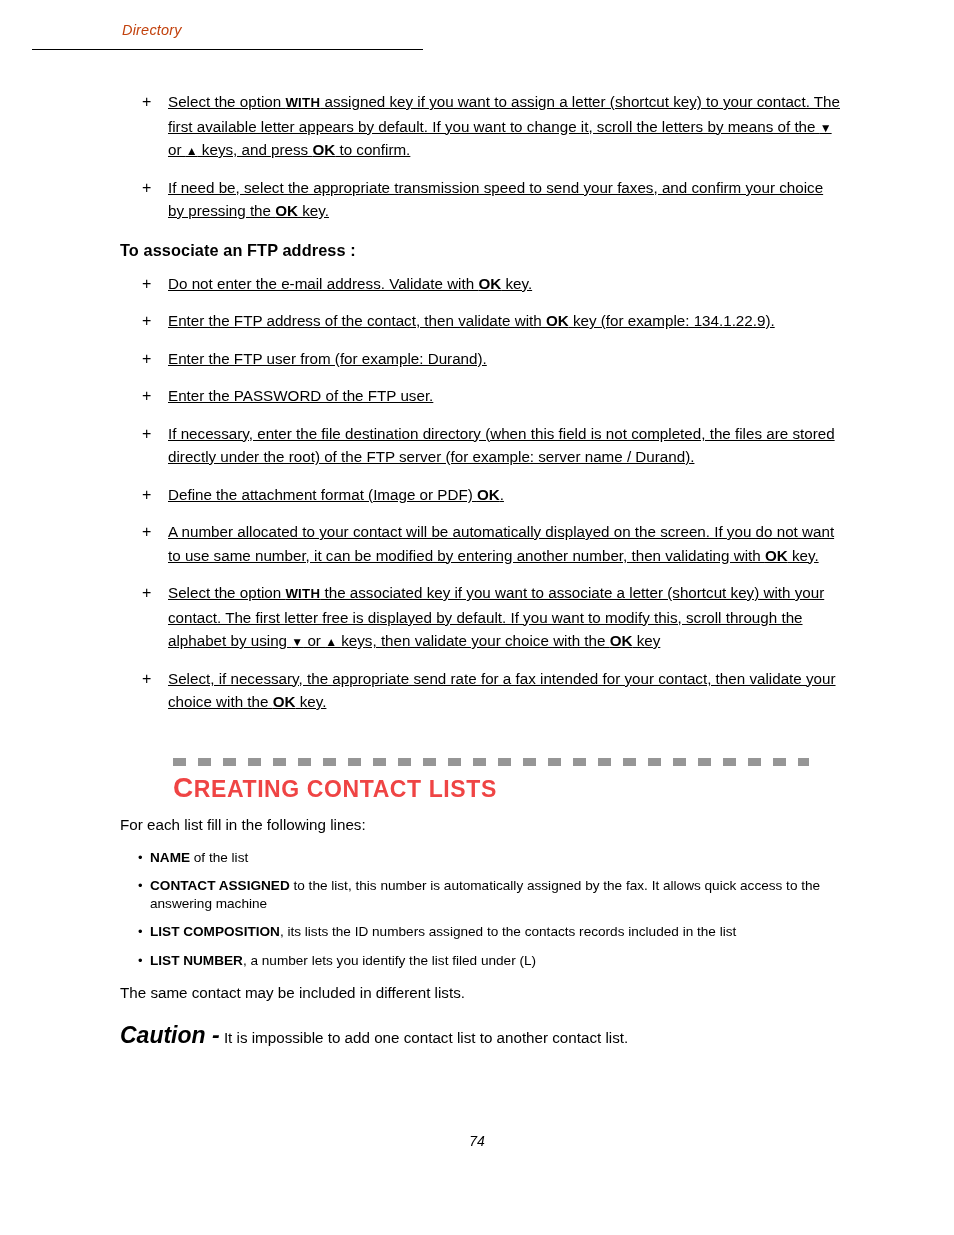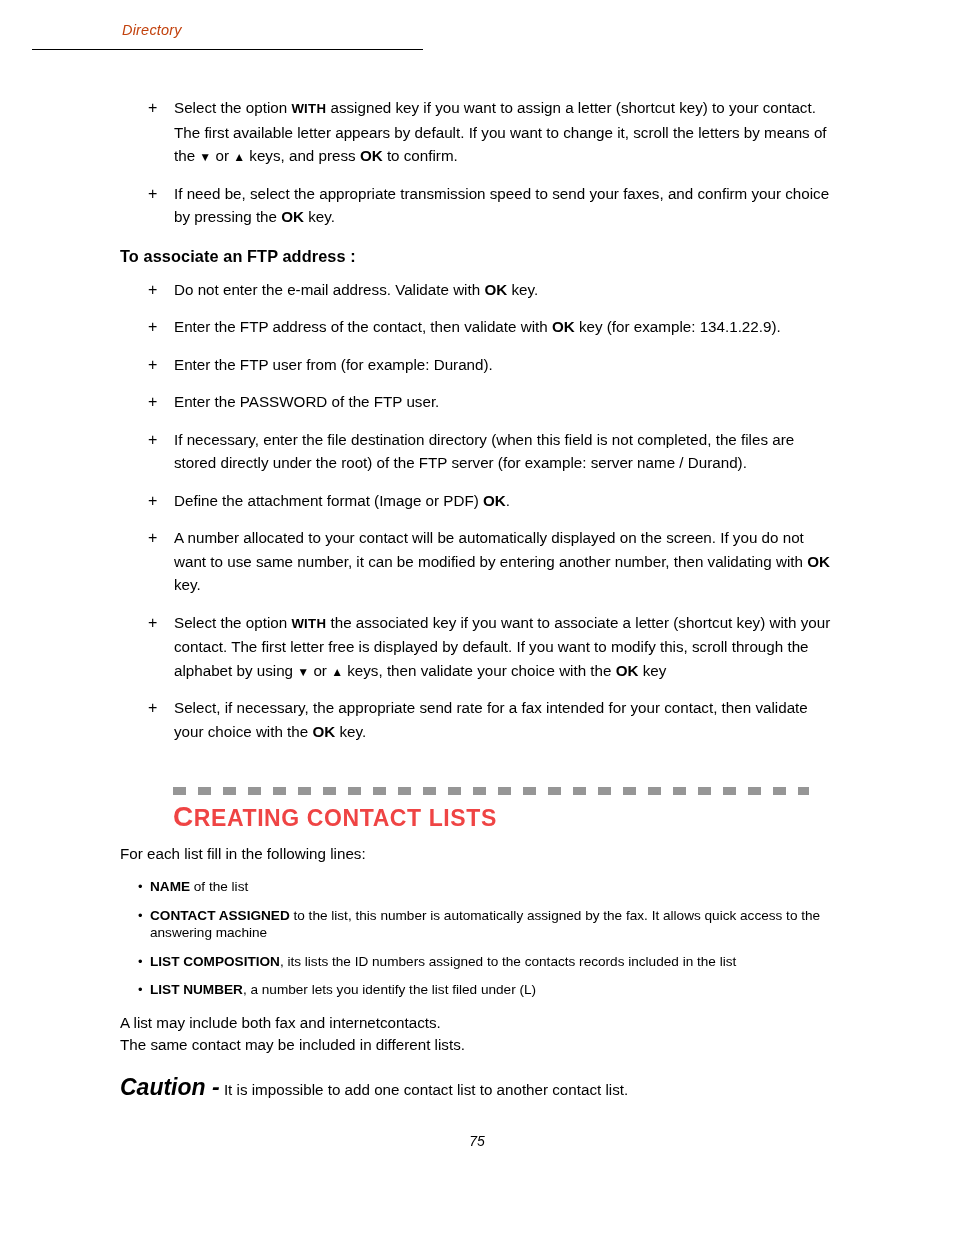--- a/index.html
+++ b/index.html
@@ -43,22 +43,23 @@
   .content {
     position: absolute;
     left: 120px;
     top: 88px;
     width: 722px;
   }
 
   
   .plus-list {
     list-style: none;
-    margin: 8px;
+    margin: 2px;
     padding: 0;
+    text-decoration: underline;
   }
   .plus-item {
     position: relative;
     padding-left: 46px;
     margin-bottom: 14px;
     font-size: 15.2px;
     line-height: 23.5px;
     text-align: left;
   }
   .plus-item:before {
@@ -203,23 +204,22 @@
     <div class="lower">
       <div class="para">For each list fill in the following lines:</div>
 
       <ul class="dot-list" id="list-dots">
           <li class="dot-item"><span class="b">NAME</span><span> of the list</span></li>
           <li class="dot-item"><span class="b">CONTACT ASSIGNED</span><span> to the list, this number is automatically assigned by the fax. It allows quick access to the answering machine</span></li>
           <li class="dot-item"><span class="b">LIST COMPOSITION</span><span>, its lists the ID numbers assigned to the contacts records included in the list</span></li>
           <li class="dot-item"><span class="b">LIST NUMBER</span><span>, a number lets you identify the list filed under (L)</span></li>
         </ul>
 
-      <div class="para">A list may include both fax and internetcontacts.</div>
       <div class="para">The same contact may be included in different lists.</div>
 
       <div class="caution"><span class="caution-label">Caution -</span><span> It is impossible to add one contact list to another contact list.</span></div>
     </div>
 
   </div>
 
-  <div class="page-number">75</div>
+  <div class="page-number">74</div>
 
 </div>
 
 </body></html>

